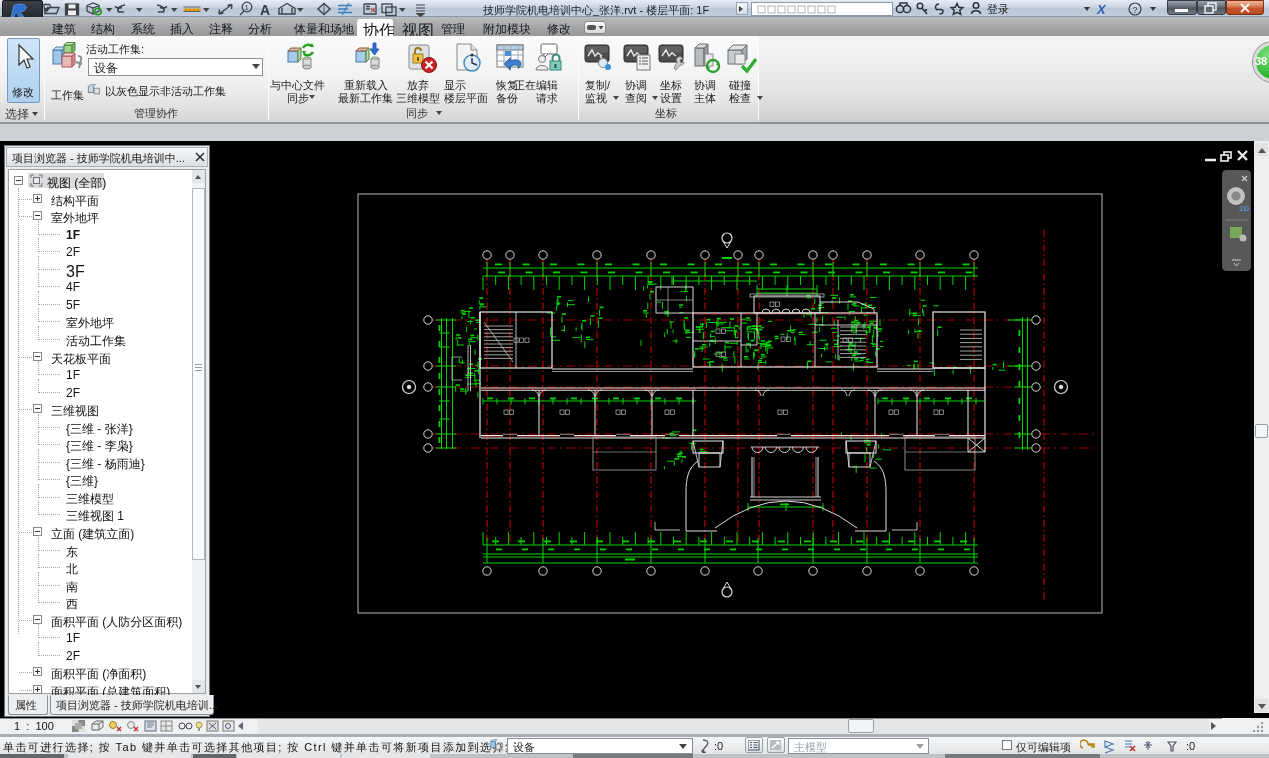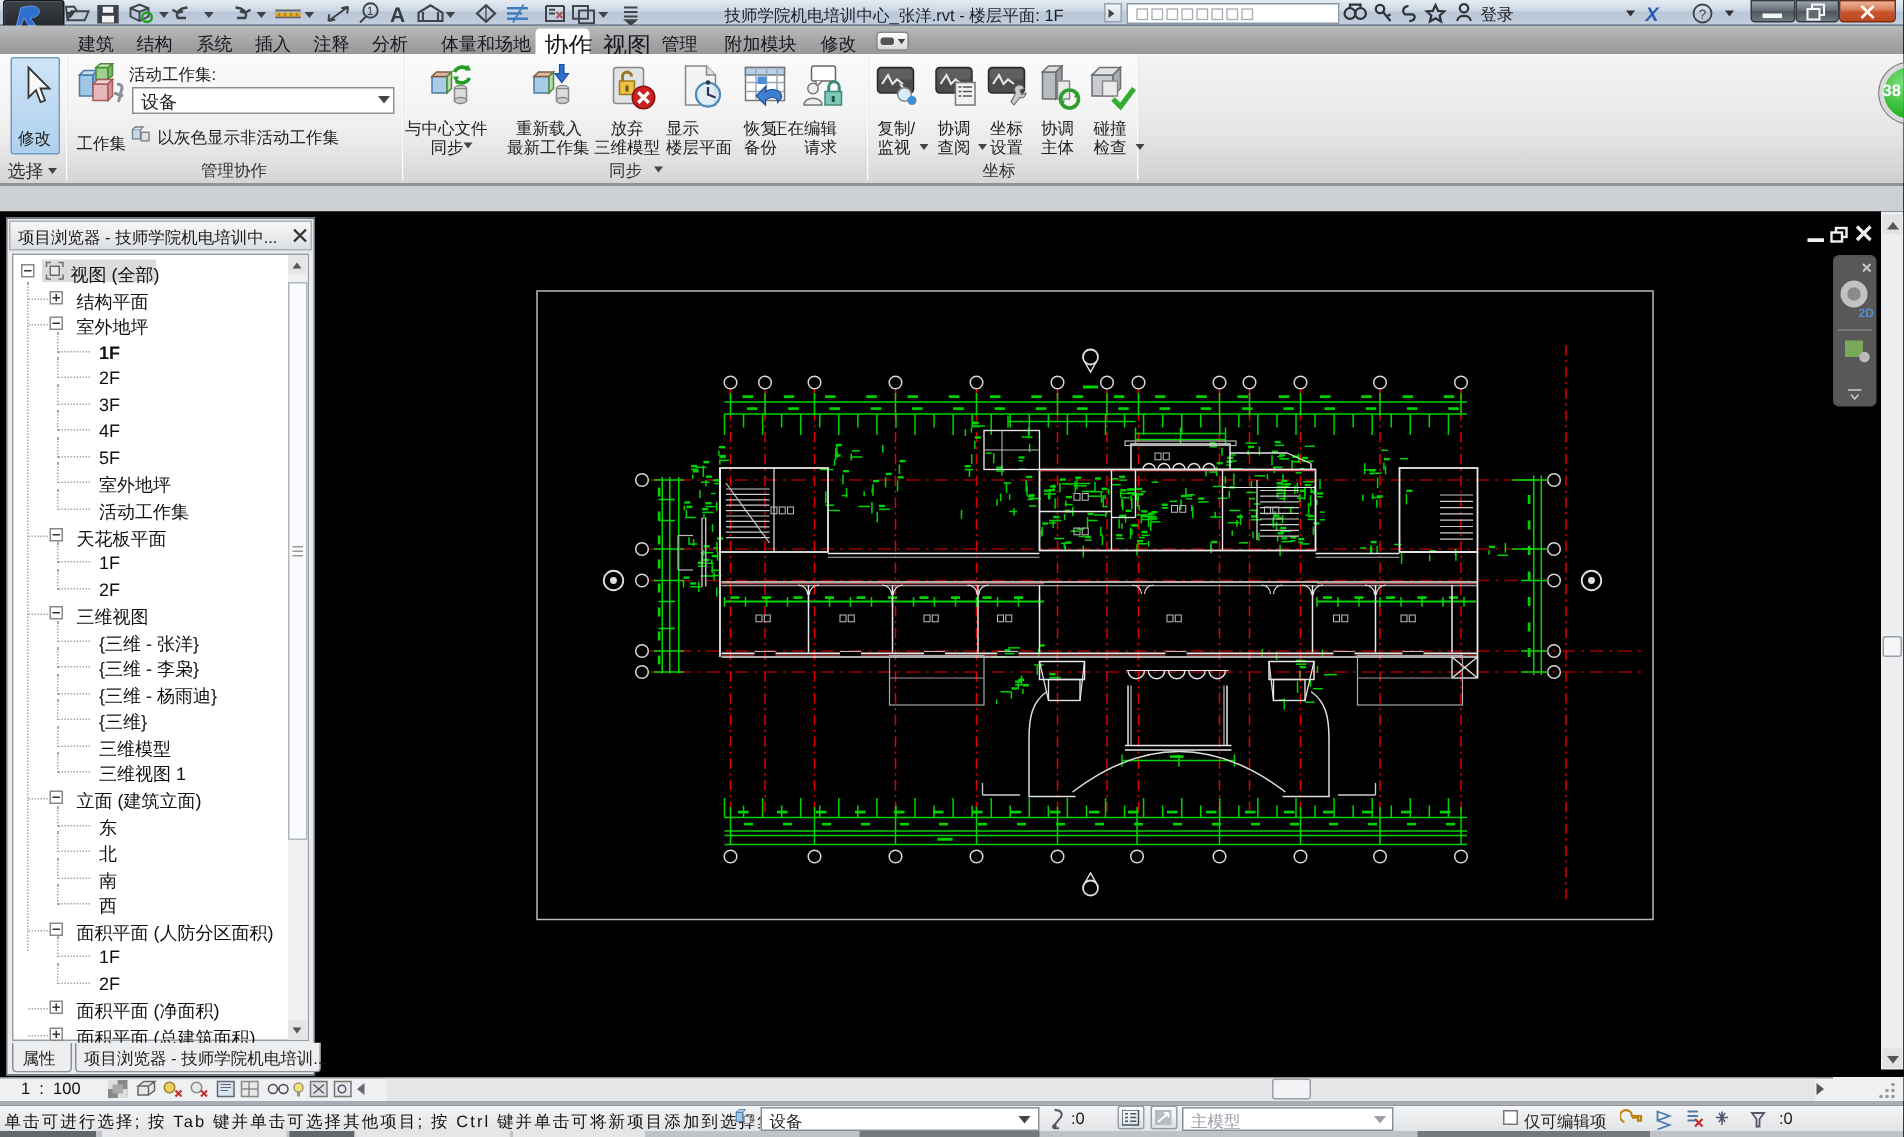--- a/index.html
+++ b/index.html
@@ -1320,21 +1320,21 @@
 <div class="abs" style="left:19px;top:216.1px;width:13px;height:1px;border-top:1px dotted #a8a8a8"></div>
 <div class="tx" style="left:51px;top:210.1px;font-size:12px;font-weight:normal;color:#111">室外地坪</div>
 <div class="abs" style="left:38px;top:233.65px;width:22px;height:1px;border-top:1px dotted #a8a8a8"></div>
 <div class="abs" style="left:38px;top:220.65px;width:1px;height:14px;border-left:1px dotted #a8a8a8"></div>
 <div class="tx" style="left:66px;top:227.65px;font-size:12px;font-weight:bold;color:#111">1F</div>
 <div class="abs" style="left:38px;top:251.2px;width:22px;height:1px;border-top:1px dotted #a8a8a8"></div>
 <div class="abs" style="left:38px;top:238.2px;width:1px;height:14px;border-left:1px dotted #a8a8a8"></div>
 <div class="tx" style="left:66px;top:245.2px;font-size:12px;font-weight:normal;color:#111">2F</div>
 <div class="abs" style="left:38px;top:268.75px;width:22px;height:1px;border-top:1px dotted #a8a8a8"></div>
 <div class="abs" style="left:38px;top:255.75px;width:1px;height:14px;border-left:1px dotted #a8a8a8"></div>
-<div class="tx" style="left:66px;top:262.75px;font-size:12px;font-weight:normal;color:#111">3F</div>
+<div class="tx" style="left:66px;top:262.75px;font-size:16px;font-weight:normal;color:#111">3F</div>
 <div class="abs" style="left:38px;top:286.3px;width:22px;height:1px;border-top:1px dotted #a8a8a8"></div>
 <div class="abs" style="left:38px;top:273.3px;width:1px;height:14px;border-left:1px dotted #a8a8a8"></div>
 <div class="tx" style="left:66px;top:280.3px;font-size:12px;font-weight:normal;color:#111">4F</div>
 <div class="abs" style="left:38px;top:303.85px;width:22px;height:1px;border-top:1px dotted #a8a8a8"></div>
 <div class="abs" style="left:38px;top:290.85px;width:1px;height:14px;border-left:1px dotted #a8a8a8"></div>
 <div class="tx" style="left:66px;top:297.85px;font-size:12px;font-weight:normal;color:#111">5F</div>
 <div class="abs" style="left:38px;top:321.4px;width:22px;height:1px;border-top:1px dotted #a8a8a8"></div>
 <div class="abs" style="left:38px;top:308.4px;width:1px;height:14px;border-left:1px dotted #a8a8a8"></div>
 <div class="tx" style="left:66px;top:315.4px;font-size:12px;font-weight:normal;color:#111">室外地坪</div>
 <div class="abs" style="left:38px;top:338.95000000000005px;width:22px;height:1px;border-top:1px dotted #a8a8a8"></div>

